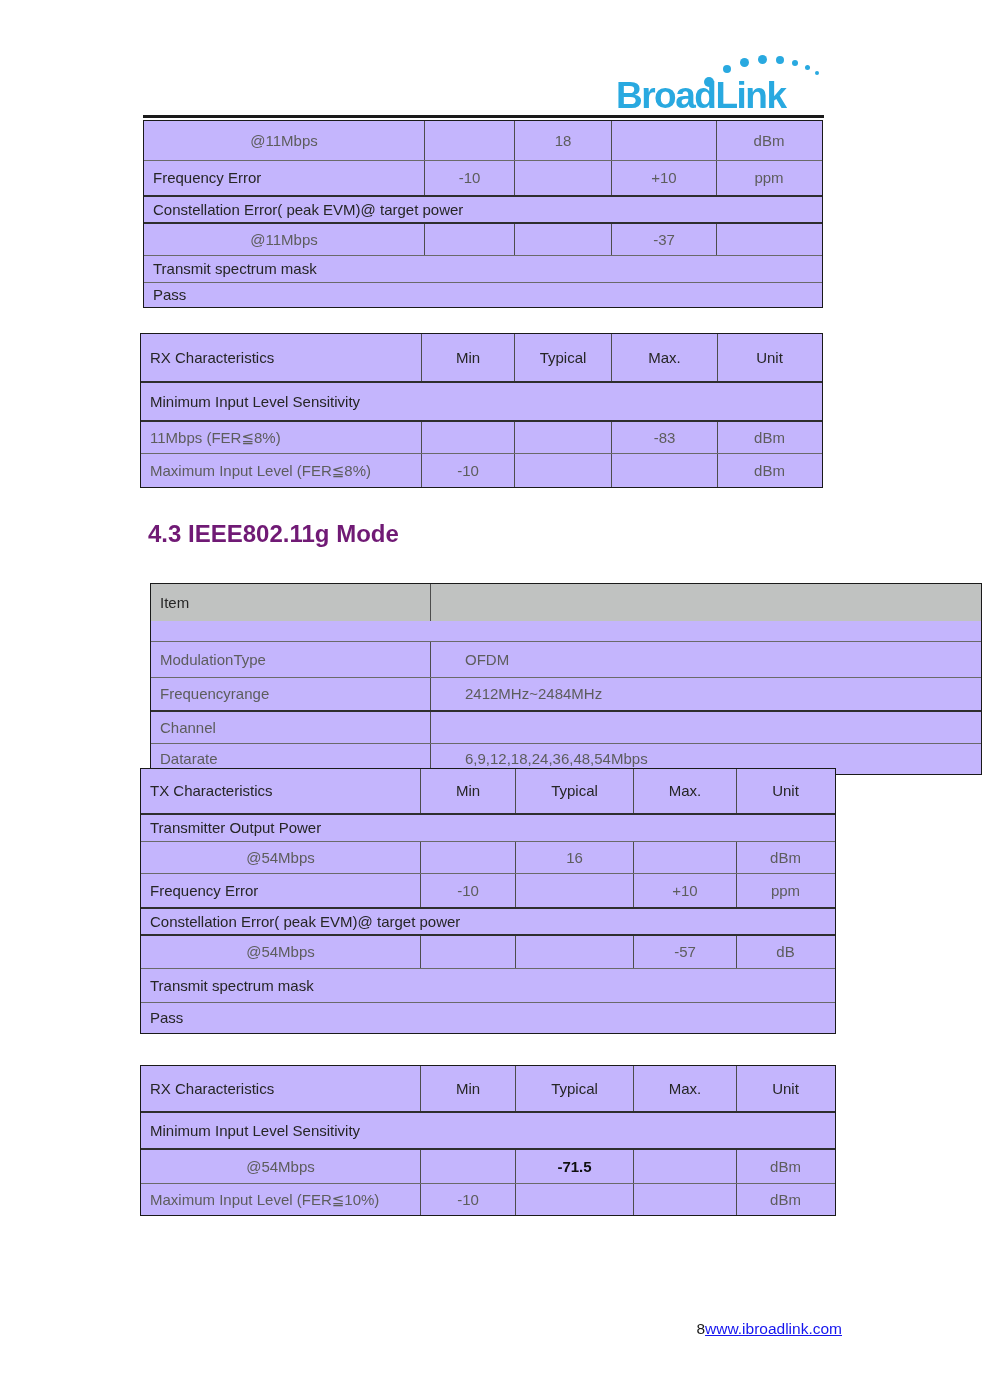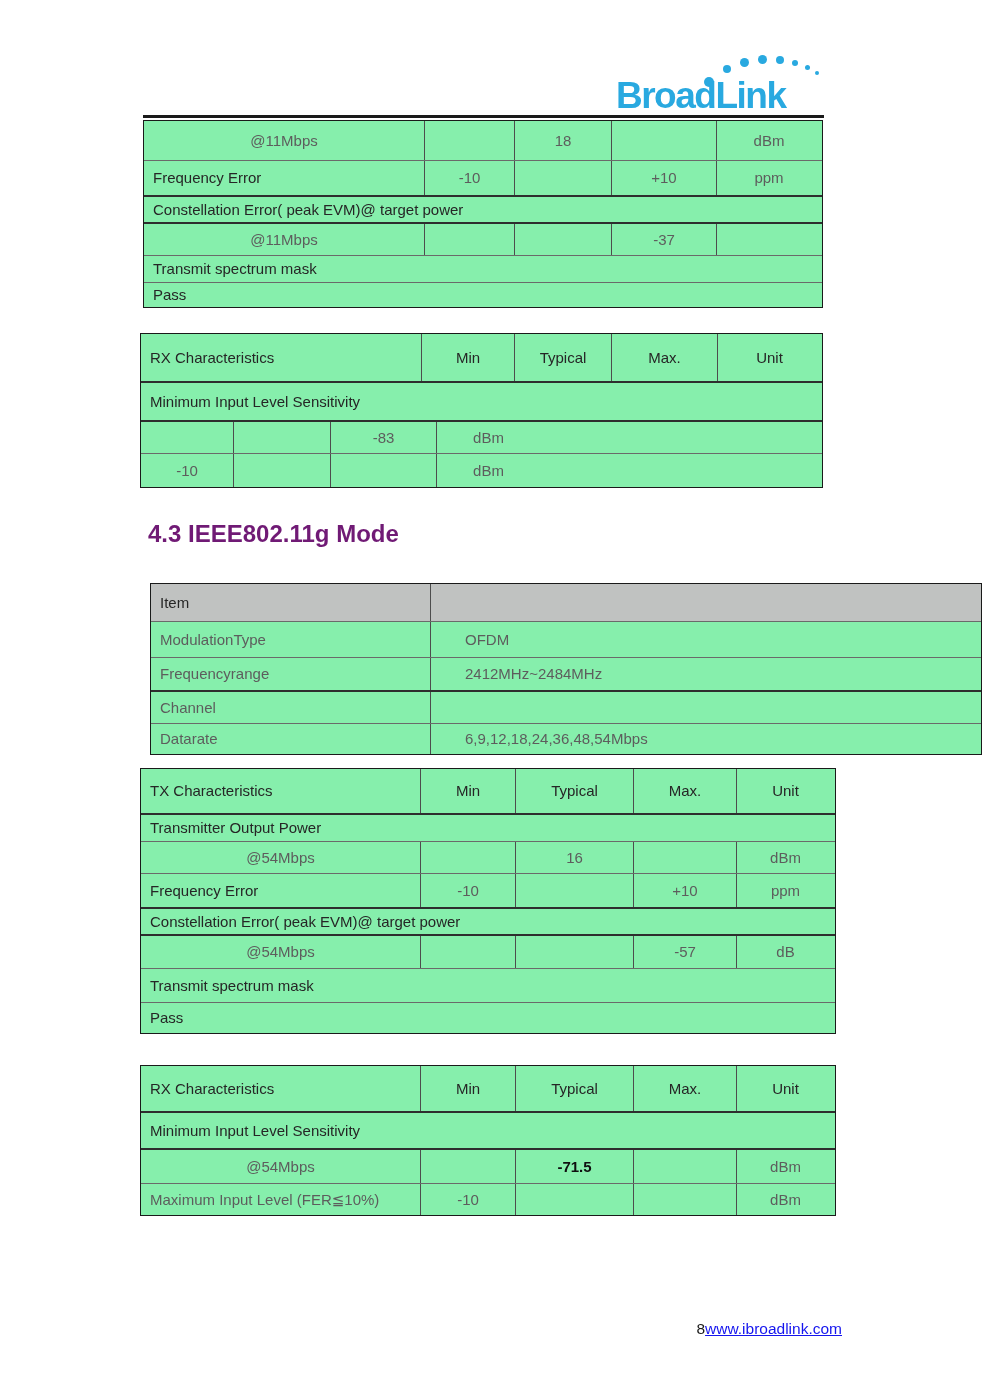--- a/index.html
+++ b/index.html
@@ -12,21 +12,21 @@
   
   .logo { position:absolute; left:616px; top:48px; width:228px; height:66px; }
   .logo-text {
     position:absolute; left:0; bottom:0; font-size:37px; font-weight:700;
     letter-spacing:-1.5px; line-height:1;
   }
   .logo-dot { position:absolute; border-radius:50%; background:currentColor; }
   
   .top-rule { position:absolute; background:#1a1a1a; }
   
-  .tbl { position:absolute; border:1.5px solid #1a1a1a; box-sizing:border-box; background:#86efac; }
+  .tbl { position:absolute; border:1.5px solid #1a1a1a; box-sizing:border-box; background:#c4b5fd; }
   .trow { display:flex; box-sizing:border-box; }
   .cell {
     box-sizing:border-box; display:flex; align-items:center; justify-content:center;
     font-size:15px; line-height:1.15; white-space:nowrap; overflow:hidden;
   }
   .cell.vline { border-right:1px solid #4d4d4d; }
   .cell.left { justify-content:flex-start; padding-left:9px; }
   .cell.padval { justify-content:flex-start; padding-left:34px; }
   .muted { color:#5d5d5d; }
   .strong { font-weight:700; color:#0f0f0f; }
@@ -98,37 +98,39 @@
           <div class="cell vline left" style="width: 281px;">RX Characteristics</div>
           <div class="cell vline" style="width: 93px;">Min</div>
           <div class="cell vline" style="width: 97px;">Typical</div>
           <div class="cell vline" style="width: 106px;">Max.</div>
           <div class="cell" style="width: 103px;">Unit</div>
         </div>
         <div class="trow" style="height: 39px; border-top: 2.2px solid rgb(46, 46, 46);">
           <div class="cell left" style="width: 100%;">Minimum Input Level Sensitivity</div>
         </div>
         <div class="trow" style="height: 33px; border-top: 2.2px solid rgb(46, 46, 46);">
+          <div class="cell vline left muted" style="width: 281px;">11Mbps (FER≦8%)</div>
           <div class="cell vline muted" style="width: 93px;"></div>
           <div class="cell vline muted" style="width: 97px;"></div>
           <div class="cell vline muted" style="width: 106px;">-83</div>
           <div class="cell muted" style="width: 103px;">dBm</div>
         </div>
         <div class="trow" style="height: 34px; border-top: 1px solid rgb(106, 106, 106);">
+          <div class="cell vline left muted" style="width: 281px;">Maximum Input Level (FER≦8%)</div>
           <div class="cell vline muted" style="width: 93px;">-10</div>
           <div class="cell vline muted" style="width: 97px;"></div>
           <div class="cell vline muted" style="width: 106px;"></div>
           <div class="cell muted" style="width: 103px;">dBm</div>
         </div>
       </div>
       <div class="tbl" style="left: 150px; top: 583px; width: 832px; text-align: center;">
         <div class="trow" style="height: 37px; background: rgb(192, 194, 193);">
           <div class="cell vline left" style="width: 280px;">Item</div>
         </div>
-        <div class="trow" style="height: 36px; border-top: 1px solid rgb(106, 106, 106);">
+        <div class="trow" style="height: 36px; border-top: 1px solid rgb(106, 106, 106); margin-top: 20px;">
           <div class="cell vline left muted" style="width: 280px;">ModulationType</div>
           <div class="cell padval muted" style="width: 413px;">OFDM</div>
         </div>
         <div class="trow" style="height: 33px; border-top: 1px solid rgb(106, 106, 106);">
           <div class="cell vline left muted" style="width: 280px;">Frequencyrange</div>
           <div class="cell padval muted" style="width: 413px;">2412MHz~2484MHz</div>
         </div>
         <div class="trow" style="height: 33px; border-top: 2.2px solid rgb(46, 46, 46);">
           <div class="cell vline left muted" style="width: 280px;">Channel</div>
         </div>

